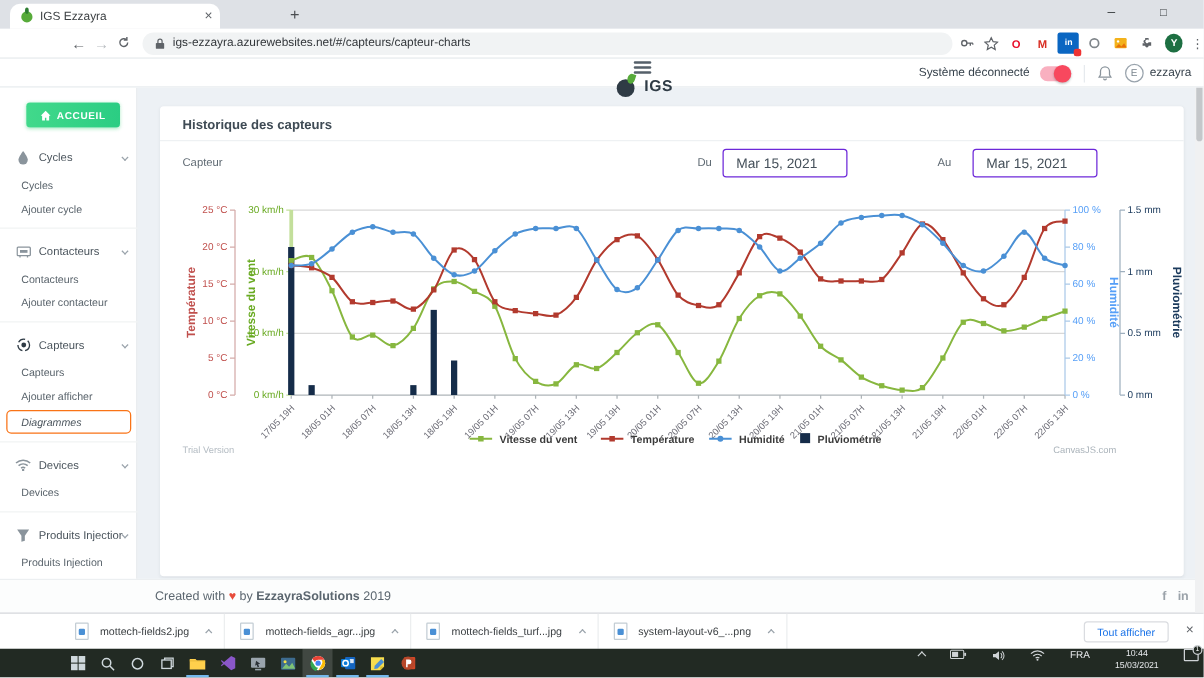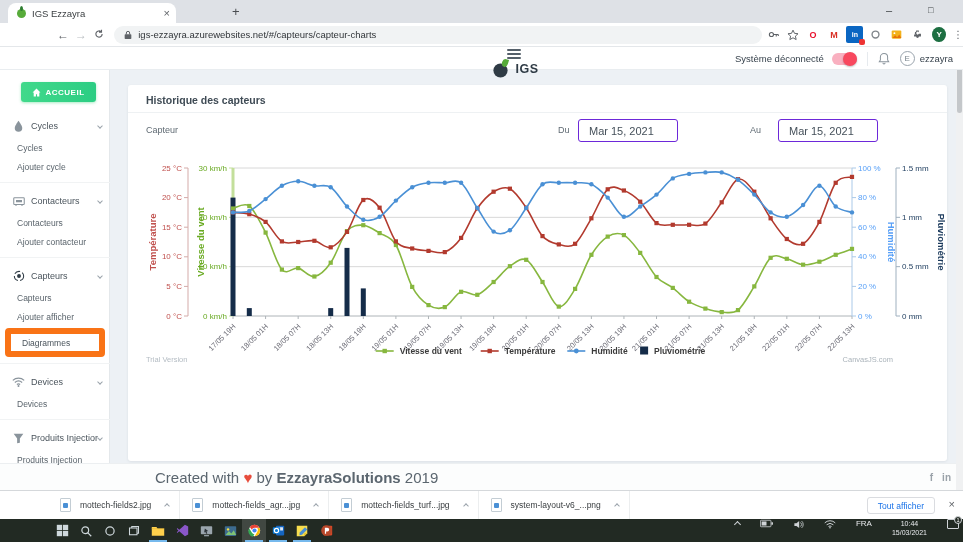--- a/index.html
+++ b/index.html
@@ -49,39 +49,39 @@
   
   #sidebar { left:0; top:70px; width:110px; height:393px; background:#fff; border-right:1px solid #e4e8eb; z-index:2;}
   #accueil-btn { position:absolute; left:21px; top:12px; width:75px; height:20px; background:linear-gradient(90deg,#41d98b,#2bcd83); border-radius:3px; color:#fff; font-weight:bold; font-size:8px; letter-spacing:.5px; display:flex; align-items:center; justify-content:center; gap:4px; box-shadow:0 1px 3px rgba(46,204,113,.4);}
   #sb-list { position:absolute; left:0; top:44px; width:110px; }
   .sb-divider { height:1px; background:#f1f3f4; margin:6px 0; }
   .sb-section-hdr { display:flex; align-items:center; height:24px; padding:0 8px 0 12px; }
   .sb-section-hdr .ic { width:13px; height:13px; flex:0 0 auto; display:flex; align-items:center; justify-content:center;}
   .sb-section-hdr .lbl { font-size:9px; color:#4a545c; margin-left:6px; flex:1; white-space:nowrap; overflow:hidden;}
   .chv { width:4px; height:4px; border-right:1.3px solid #9aa3ab; border-bottom:1.3px solid #9aa3ab; transform:rotate(45deg); flex:0 0 auto;}
   .sb-item { font-size:8.5px; color:#5a646c; padding:4.5px 6px 4.5px 17px; white-space:nowrap; overflow:hidden;}
-  .sb-item.active { border:6px solid #f97316; border-radius:4px; margin:2px 5px; padding:3.5px 6px 3.5px 11px; color:#4a545c;}
+  .sb-item.active { border:1px solid #f97316; border-radius:4px; margin:2px 5px; padding:3.5px 6px 3.5px 11px; color:#4a545c;font-style:italic;}
 
   
   #card { left:128px; top:85px; width:819px; height:376px; background:#fff; border-radius:3px; box-shadow:0 1px 3px rgba(30,40,50,.08); }
   #card-title { position:absolute; left:18px; top:9px; font-size:10.5px; font-weight:bold; color:#3f4b55; }
   #card-div { position:absolute; left:0; top:27px; width:819px; height:1px; background:#eef1f3; }
   .ctl-label { position:absolute; top:40px; font-size:9px; color:#5f6a73; }
   #capteur-select { position:absolute; left:84px; top:33px; width:288px; height:25px; border:1px solid #dfe3e8; border-radius:3px; display:flex; align-items:center; padding:0 10px; }
   #capteur-select .val { flex:1; font-size:9px; color:#45505a; letter-spacing:.4px;}
   #capteur-select .caret { color:#5a646c; font-size:8px; }
   .datebox { position:absolute; top:34px; width:100px; height:23px; border:1px solid #6d28d9; border-radius:3px; font-size:11px; color:#45505a; display:flex; align-items:center; padding:0 10px; }
   #chart-wrap { position:absolute; left:12px; top:75px; width:812px; height:205px; }
   #trial-label { position:absolute; left:18px; top:270px; font-size:7.5px; color:#b4bcc3; }
   #canvasjs-label { position:absolute; right:54px; top:270px; font-size:7.5px; color:#aab3ba; }
   svg text { font-family:"Liberation Sans", sans-serif; }
 
   
   #footer { left:0; top:463px; width:963px; height:27px; background:#fcfdfd; border-top:1px solid #ecefF1; display:flex; align-items:center; }
-  #footer-text { margin-left:107px; font-size:15px; color:#5b666f; }
+  #footer-text { margin-left:76px; font-size:10px; color:#5b666f; }
   #footer-text .heart { color:#e74c3c; }
   #footer-text .brandb { font-weight:bold; }
   #footer-social { position:absolute; right:12px; display:flex; gap:9px; color:#9aa2a9; font-size:10px; font-weight:bold; }
 
   
   #downloads { left:0; top:490px; width:963px; height:29px; background:#fff; border-top:1px solid #d5d8db; display:flex; align-items:center; }
   .dl-item { height:29px; display:flex; align-items:center; padding:0 10px 0 12px; border-right:1px solid #eceeef; }
   .dl-icon { width:11px; height:14px; background:#fff; border:1px solid #c3cdd4; border-radius:1px; position:relative; }
   .dl-icon::after { content:''; position:absolute; left:2px; top:4px; width:5px; height:5px; background:#4a90d5; border-radius:1px;}
   .dl-name { font-size:8.5px; color:#3c4043; margin:0 14px 0 9px; white-space:nowrap; }

